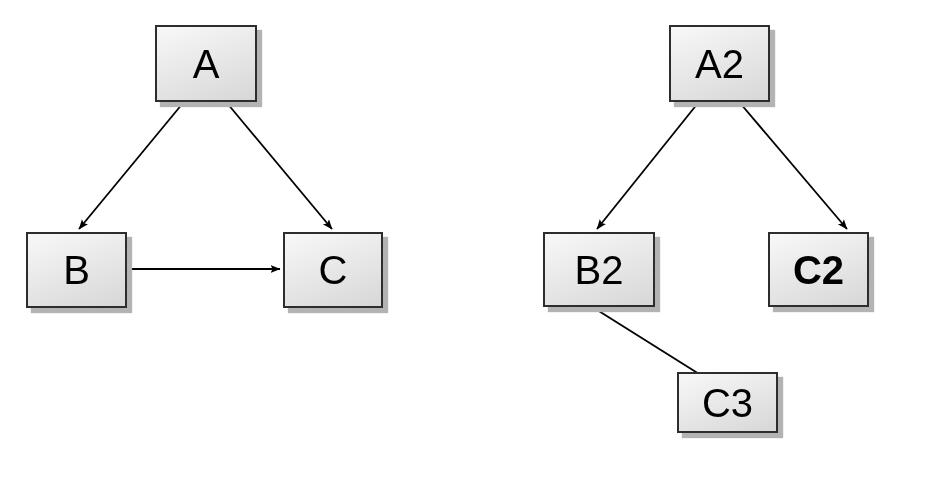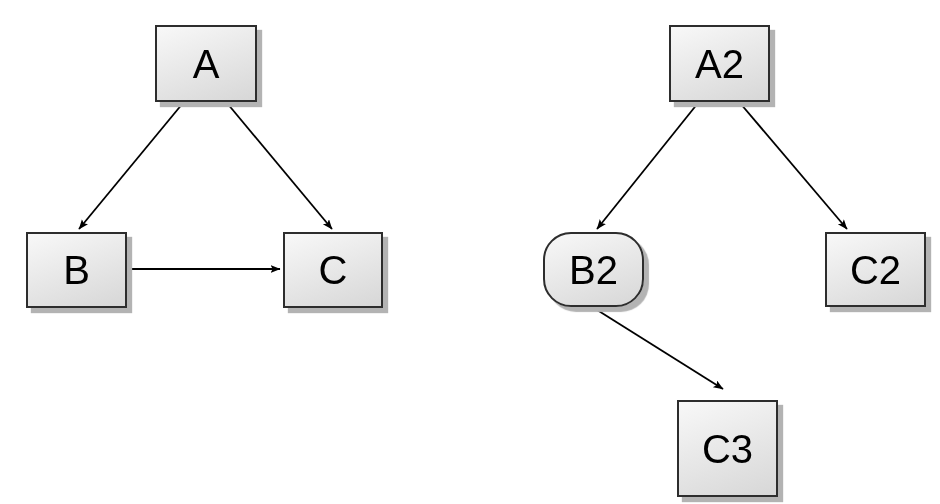--- a/index.html
+++ b/index.html
@@ -65,23 +65,23 @@
       </div>
       <div class="node" style="left: 26px; top: 232px; width: 101px; height: 76px;">
         <span class="node-label">B</span>
       </div>
       <div class="node" style="left: 283px; top: 232px; width: 100px; height: 76px;">
         <span class="node-label">C</span>
       </div>
       <div class="node" style="left: 669px; top: 25px; width: 101px; height: 77px; text-align: center;">
         <span class="node-label">A2</span>
       </div>
-      <div class="node" style="left: 543px; top: 232px; width: 101px; height: 75px; border-radius: 28px;">
+      <div class="node" style="left: 543px; top: 232px; width: 112px; height: 75px;">
         <span class="node-label">B2</span>
       </div>
-      <div class="node" style="left: 825px; top: 232px; width: 101px; height: 75px;">
+      <div class="node" style="left: 768px; top: 232px; width: 101px; height: 75px; font-weight: bold;">
         <span class="node-label">C2</span>
       </div>
-      <div class="node" style="left: 677px; top: 400px; width: 101px; height: 97px;">
+      <div class="node" style="left: 677px; top: 372px; width: 101px; height: 61px;">
         <span class="node-label">C3</span>
       </div>
     </div>
 </div>
 
 </body></html>

